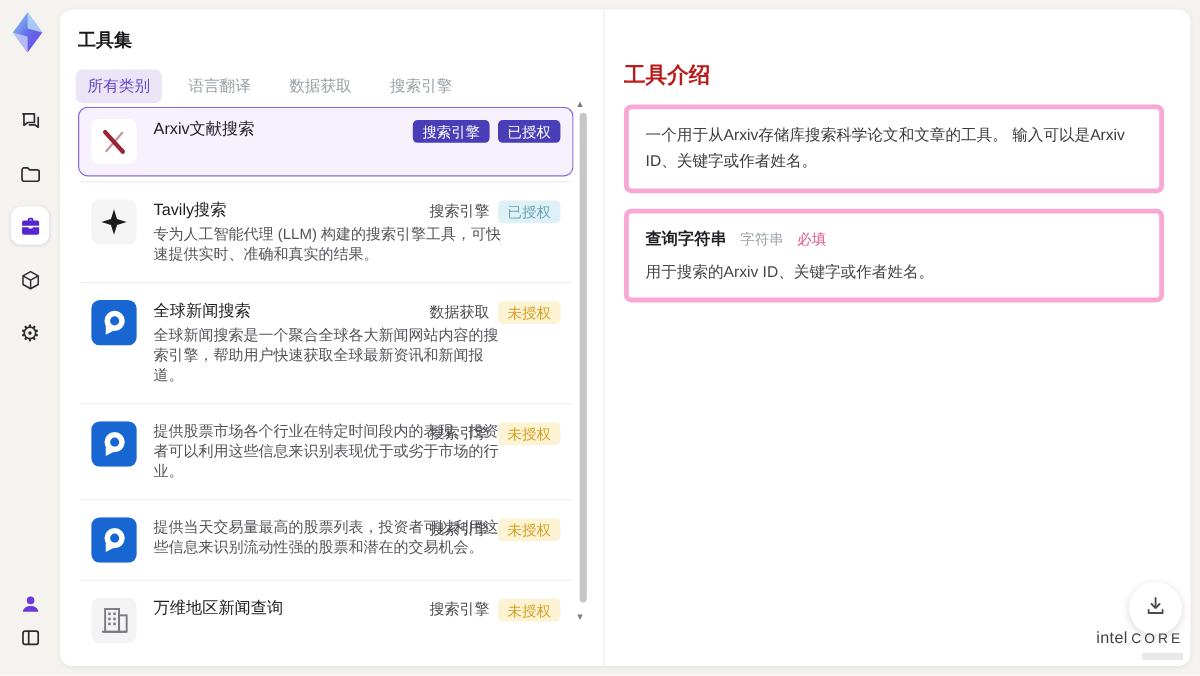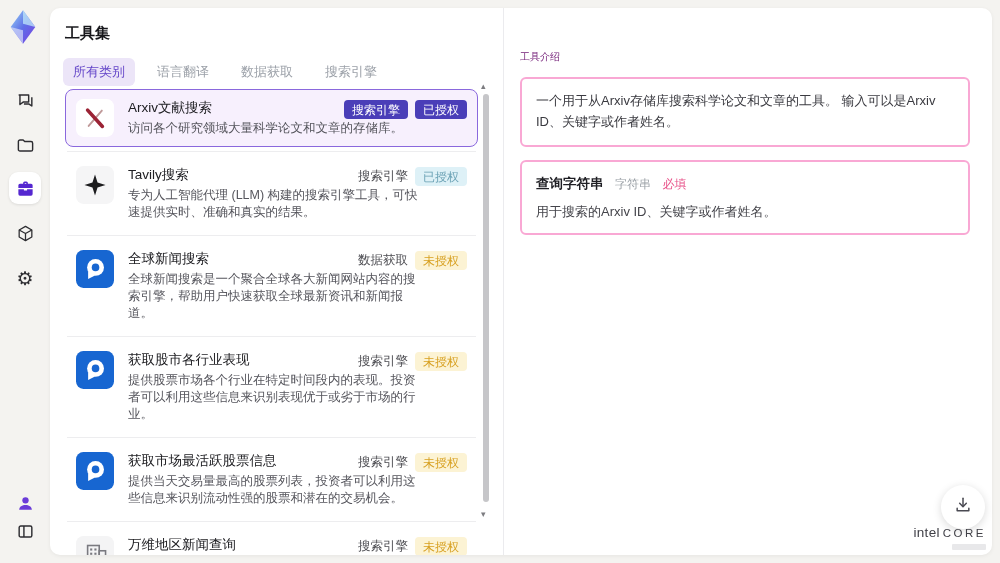--- a/index.html
+++ b/index.html
@@ -44,23 +44,23 @@
 
   
   .scroll-thumb{position:absolute;left:433px;top:86px;width:6px;height:408px;background:#c6c6c9;border-radius:3px;cursor:pointer}
   .scroll-arrow{position:absolute;left:431px;font-size:9px;color:#7c7c80;cursor:pointer;line-height:1}
   .scroll-arrow.up{top:74px}
   .scroll-arrow.down{top:502px}
 
   
   .detail{position:absolute;left:453px;top:0;right:0;bottom:0;border-left:1px solid #ebebee;padding:16px 22px 0 16px}
   .detail-title{font-size:15px;font-weight:bold;color:#17171b}
-  .section-h{font-size:10px;font-weight:normal;color:#701a75}
+  .section-h{font-size:18px;font-weight:bold;color:#b91c1c}
   .intro-h{margin-top:26px}
-  .box{border:2px solid #f9a8d4;border-radius:6px;padding:12px 14px;margin-top:13px;background:#fff}
+  .box{border:4px solid #f9a8d4;border-radius:6px;padding:12px 14px;margin-top:13px;background:#fff}
   .intro-text{font-size:13px;color:#3a3a40;line-height:1.6}
   .params-h{margin-top:28px}
   .param-name{font-weight:bold;font-size:13.5px;color:#1f1f24}
   .param-type{font-size:12px;color:#9aa0a6;margin-left:7px}
   .param-required{font-size:12px;color:var(--required-text);margin-left:7px}
   .param-desc{margin-top:9px;font-size:13px;color:#44444a;line-height:1.5}
 
   
   .fab{position:absolute;right:15px;bottom:34px;width:44px;height:44px;border-radius:50%;background:#fff;box-shadow:0 2px 8px rgba(0,0,0,.15);display:flex;align-items:center;justify-content:center;cursor:pointer}
   .brand{position:absolute;right:14px;bottom:13px;text-align:right;color:#3f3f46;line-height:1}
@@ -154,21 +154,20 @@
       <div class="tool-card selected">
     <div class="tool-icon">
           <svg viewBox="0 0 36 36">
             <rect width="36" height="36" rx="7" fill="#fff"></rect>
             <path d="M24.5 11 L12 25.5" stroke="#c09a9a" stroke-width="1.8" stroke-linecap="round"></path>
             <path d="M11 10.5 L25 26" stroke="#9b2335" stroke-width="3.4" stroke-linecap="round"></path>
           </svg>
         </div>
     <div class="tool-mid">
       <div class="tool-name">Arxiv文献搜索</div>
-      <div class="tool-desc">访问各个研究领域大量科学论文和文章的存储库。</div>
     </div>
     <div class="badges">
           <span class="badge solid">搜索引擎</span>
           <span class="badge solid">已授权</span>
         </div>
   </div>
       <div class="divider"></div>
       <div class="tool-card">
     <div class="tool-icon">
           <svg viewBox="0 0 36 36">
@@ -208,40 +207,38 @@
       <div class="tool-card">
     <div class="tool-icon">
           <svg viewBox="0 0 36 36">
             <rect width="36" height="36" rx="7" fill="#1766d1"></rect>
             <circle cx="18.5" cy="16.5" r="8" fill="#fff"></circle>
             <circle cx="18.5" cy="16.5" r="3.6" fill="#1766d1"></circle>
             <path d="M11.5 20.5v7l6.5-3.4z" fill="#fff"></path>
           </svg>
         </div>
     <div class="tool-mid">
-      <div class="tool-name">获取股市各行业表现</div>
       <div class="tool-desc">提供股票市场各个行业在特定时间段内的表现。投资者可以利用这些信息来识别表现优于或劣于市场的行业。</div>
     </div>
     <div class="badges">
           <span class="cat-plain">搜索引擎</span>
           <span class="badge yellow">未授权</span>
         </div>
   </div>
       <div class="divider"></div>
       <div class="tool-card">
     <div class="tool-icon">
           <svg viewBox="0 0 36 36">
             <rect width="36" height="36" rx="7" fill="#1766d1"></rect>
             <circle cx="18.5" cy="16.5" r="8" fill="#fff"></circle>
             <circle cx="18.5" cy="16.5" r="3.6" fill="#1766d1"></circle>
             <path d="M11.5 20.5v7l6.5-3.4z" fill="#fff"></path>
           </svg>
         </div>
     <div class="tool-mid">
-      <div class="tool-name">获取市场最活跃股票信息</div>
       <div class="tool-desc">提供当天交易量最高的股票列表，投资者可以利用这些信息来识别流动性强的股票和潜在的交易机会。</div>
     </div>
     <div class="badges">
           <span class="cat-plain">搜索引擎</span>
           <span class="badge yellow">未授权</span>
         </div>
   </div>
       <div class="divider"></div>
       <div class="tool-card">
     <div class="tool-icon">

